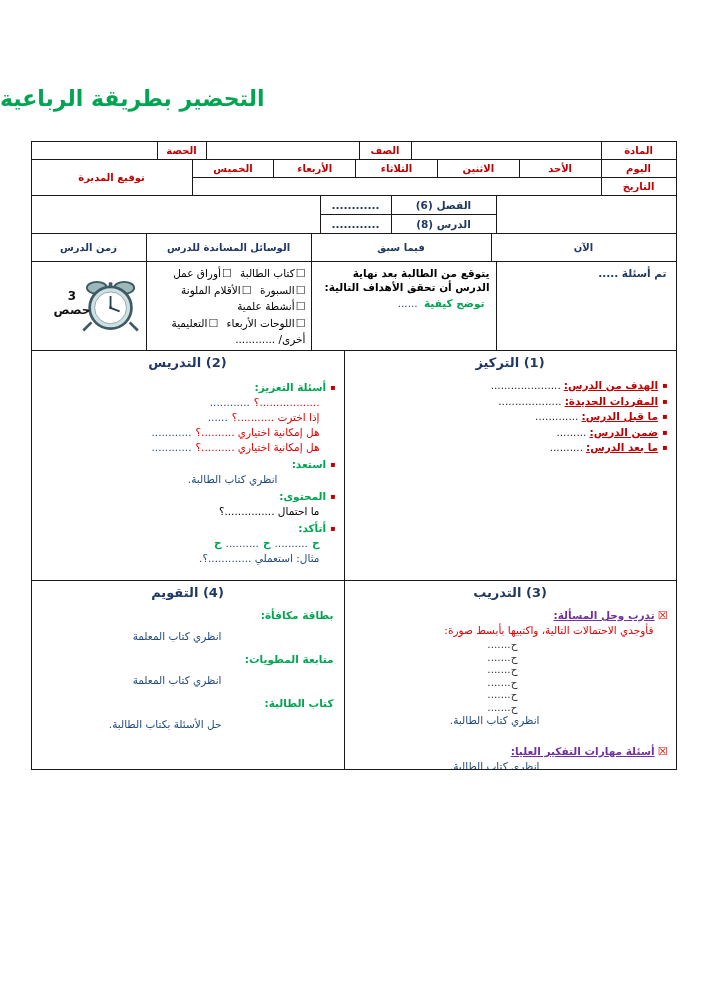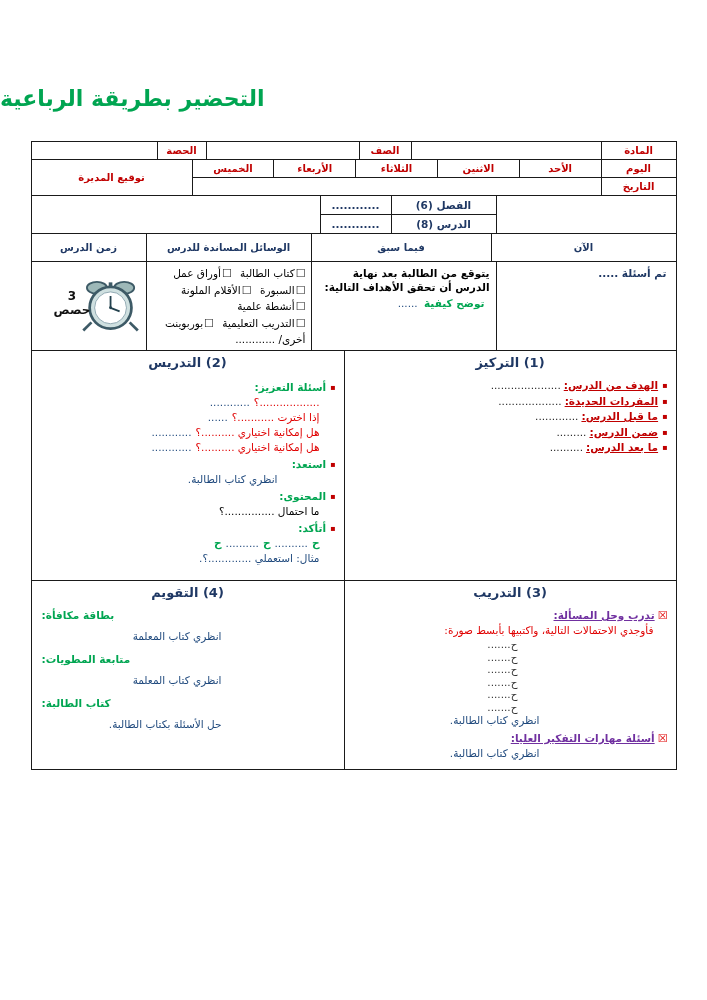--- a/index.html
+++ b/index.html
@@ -66,23 +66,23 @@
   .txt-red{color:#E00000}
   .dots-blue{color:#1F497D;margin-right:4px}
   .frac-g{color:#00A551;font-weight:bold;margin-left:4px}
   .frac-b{color:#1F497D;margin-left:4px}
 
   .xbox{color:#E00000;font-size:11px;margin-left:3px}
   .tr-line{line-height:15px}
   .tr-intro{padding-right:14px;color:#E00000;line-height:15px}
   .blank-line{padding-right:150px;line-height:12.5px;color:#333}
   .tr-note{padding-right:128px;color:#1F497D;line-height:14px}
-  .gap-top{margin-top:4px}
-
-  .ev-h{text-align:left;margin-bottom:7px;line-height:14px}
+  .gap-top{margin-top:17px}
+
+  .ev-h{text-align:right;margin-bottom:7px;line-height:14px}
   .ev-b{padding-right:112px;color:#1F497D;margin-bottom:9px;line-height:14px}
 </style>
 </head>
 <body>
 
 <div class="page">
 
   <h1 class="doc-title">التحضير بطريقة الرباعية</h1>
 
   <div class="tbl">
@@ -147,22 +147,22 @@
           <span class="green-h">توضح كيفية</span>
           <span class="obj-dots">......</span>
         </div>
       </div>
       <div class="cell block aids-cell" style="width:165px">
         <span class="aid"><span class="cb">☐</span><span>كتاب الطالبة</span></span>
         <span class="aid"><span class="cb">☐</span><span>أوراق عمل</span></span>
         <span class="aid"><span class="cb">☐</span><span>السبورة</span></span>
         <span class="aid"><span class="cb">☐</span><span>الأقلام الملونة</span></span>
         <span class="aid"><span class="cb">☐</span><span>أنشطة علمية</span></span>
-        <span class="aid"><span class="cb">☐</span><span>التدريب التعليمية</span></span>
-        <span class="aid"><span class="cb">☐</span><span>بوربوينت</span></span>
+        <span class="aid"><span class="cb">☐</span><span>اللوحات الأربعاء</span></span>
+        <span class="aid"><span class="cb">☐</span><span>التعليمية</span></span>
         <span class="aid-other">أخرى/ ............</span>
       </div>
       <div class="cell grow time-cell">
         <svg width="76" height="58" viewBox="0 0 76 58">
           <ellipse cx="23" cy="9" rx="11" ry="6.5" fill="#9db8b8" stroke="#3d5a66" stroke-width="2"></ellipse>
           <ellipse cx="53" cy="9" rx="11" ry="6.5" fill="#9db8b8" stroke="#3d5a66" stroke-width="2"></ellipse>
           <rect x="36" y="3" width="4" height="6" fill="#3d5a66"></rect>
           <line x1="17" y1="47" x2="8" y2="56" stroke="#3d5a66" stroke-width="3"></line>
           <line x1="59" y1="47" x2="68" y2="56" stroke="#3d5a66" stroke-width="3"></line>
           <circle cx="38" cy="31" r="23" fill="#cfe0e0" stroke="#3d5a66" stroke-width="3"></circle>

